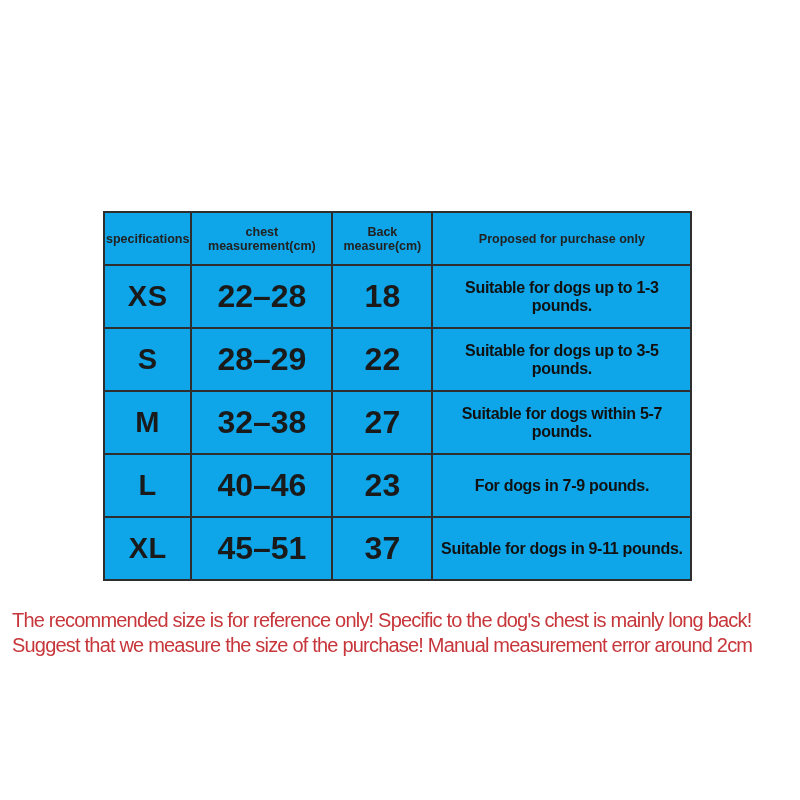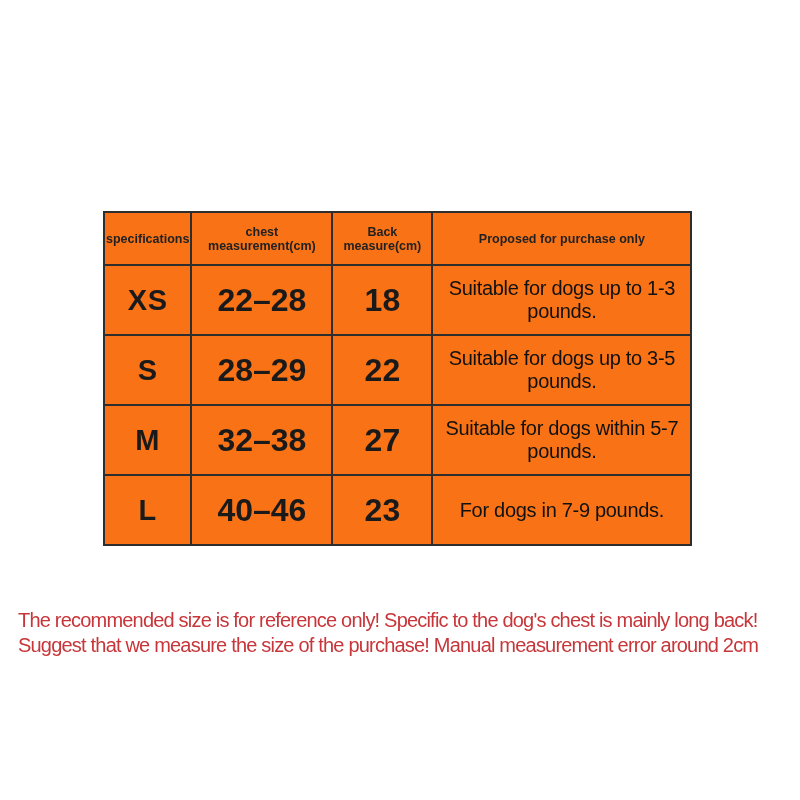--- a/index.html
+++ b/index.html
@@ -23,54 +23,54 @@
   table.size-table {
     border-collapse: collapse;
     table-layout: fixed;
   }
   table.size-table td, table.size-table th {
     border: 2px solid #2e2e2e;
     text-align: center;
     vertical-align: middle;
     padding: 0 1px;
     overflow: hidden;
-    background: #f97316;
+    background: #0ea5e9;
   }
   .col-spec  { width: 86px; }
   .col-chest { width: 141px; }
   .col-back  { width: 100px; }
   .col-note  { width: 259px; }
   tr.header-row { height: 53px; }
-  tr.data-row   { height: 70px; margin-top: 16px; }
+  tr.data-row   { height: 63px; margin-top: 16px; }
   th.head-cell {
     font-size: 12.5px;
     font-weight: bold;
     color: #222222;
     letter-spacing: 0px;
   }
   td.size-cell {
     font-size: 29px;
     font-weight: bold;
     letter-spacing: 0.5px;
     color: #1a1a1a;
   }
   td.chest-cell, td.back-cell {
     font-size: 32px;
     font-weight: bold;
     color: #1a1a1a;
   }
   td.note-cell {
-    font-size: 20px;
-    font-weight: normal;
+    font-size: 16px;
+    font-weight: bold;
     color: #111111;
     letter-spacing: -0.3px;
   }
   .disclaimer {
     position: absolute;
-    left: 18px;
+    left: 12px;
     top: 608px;
     width: 780px;
     font-size: 20px;
     line-height: 25px;
     letter-spacing: -0.8px;
     font-weight: normal;
   }
   .disclaimer div {
     white-space: nowrap;
   }
@@ -110,20 +110,26 @@
         <td class="chest-cell">32–38</td>
         <td class="back-cell">27</td>
         <td class="note-cell">Suitable for dogs within 5-7 pounds.</td>
       </tr>
       <tr class="data-row">
         <td class="size-cell">L</td>
         <td class="chest-cell">40–46</td>
         <td class="back-cell">23</td>
         <td class="note-cell">For dogs in 7-9 pounds.</td>
       </tr>
+      <tr class="data-row">
+        <td class="size-cell">XL</td>
+        <td class="chest-cell">45–51</td>
+        <td class="back-cell">37</td>
+        <td class="note-cell">Suitable for dogs in 9-11 pounds.</td>
+      </tr>
     </tbody>
   </table>
 </div>
 
 <div class="disclaimer" style="color: rgb(199, 54, 58);">
   <div>The recommended size is for reference only! Specific to the dog's chest is mainly long back!</div>
   <div>Suggest that we measure the size of the purchase! Manual measurement error around 2cm</div>
 </div>
 
 </body></html>

